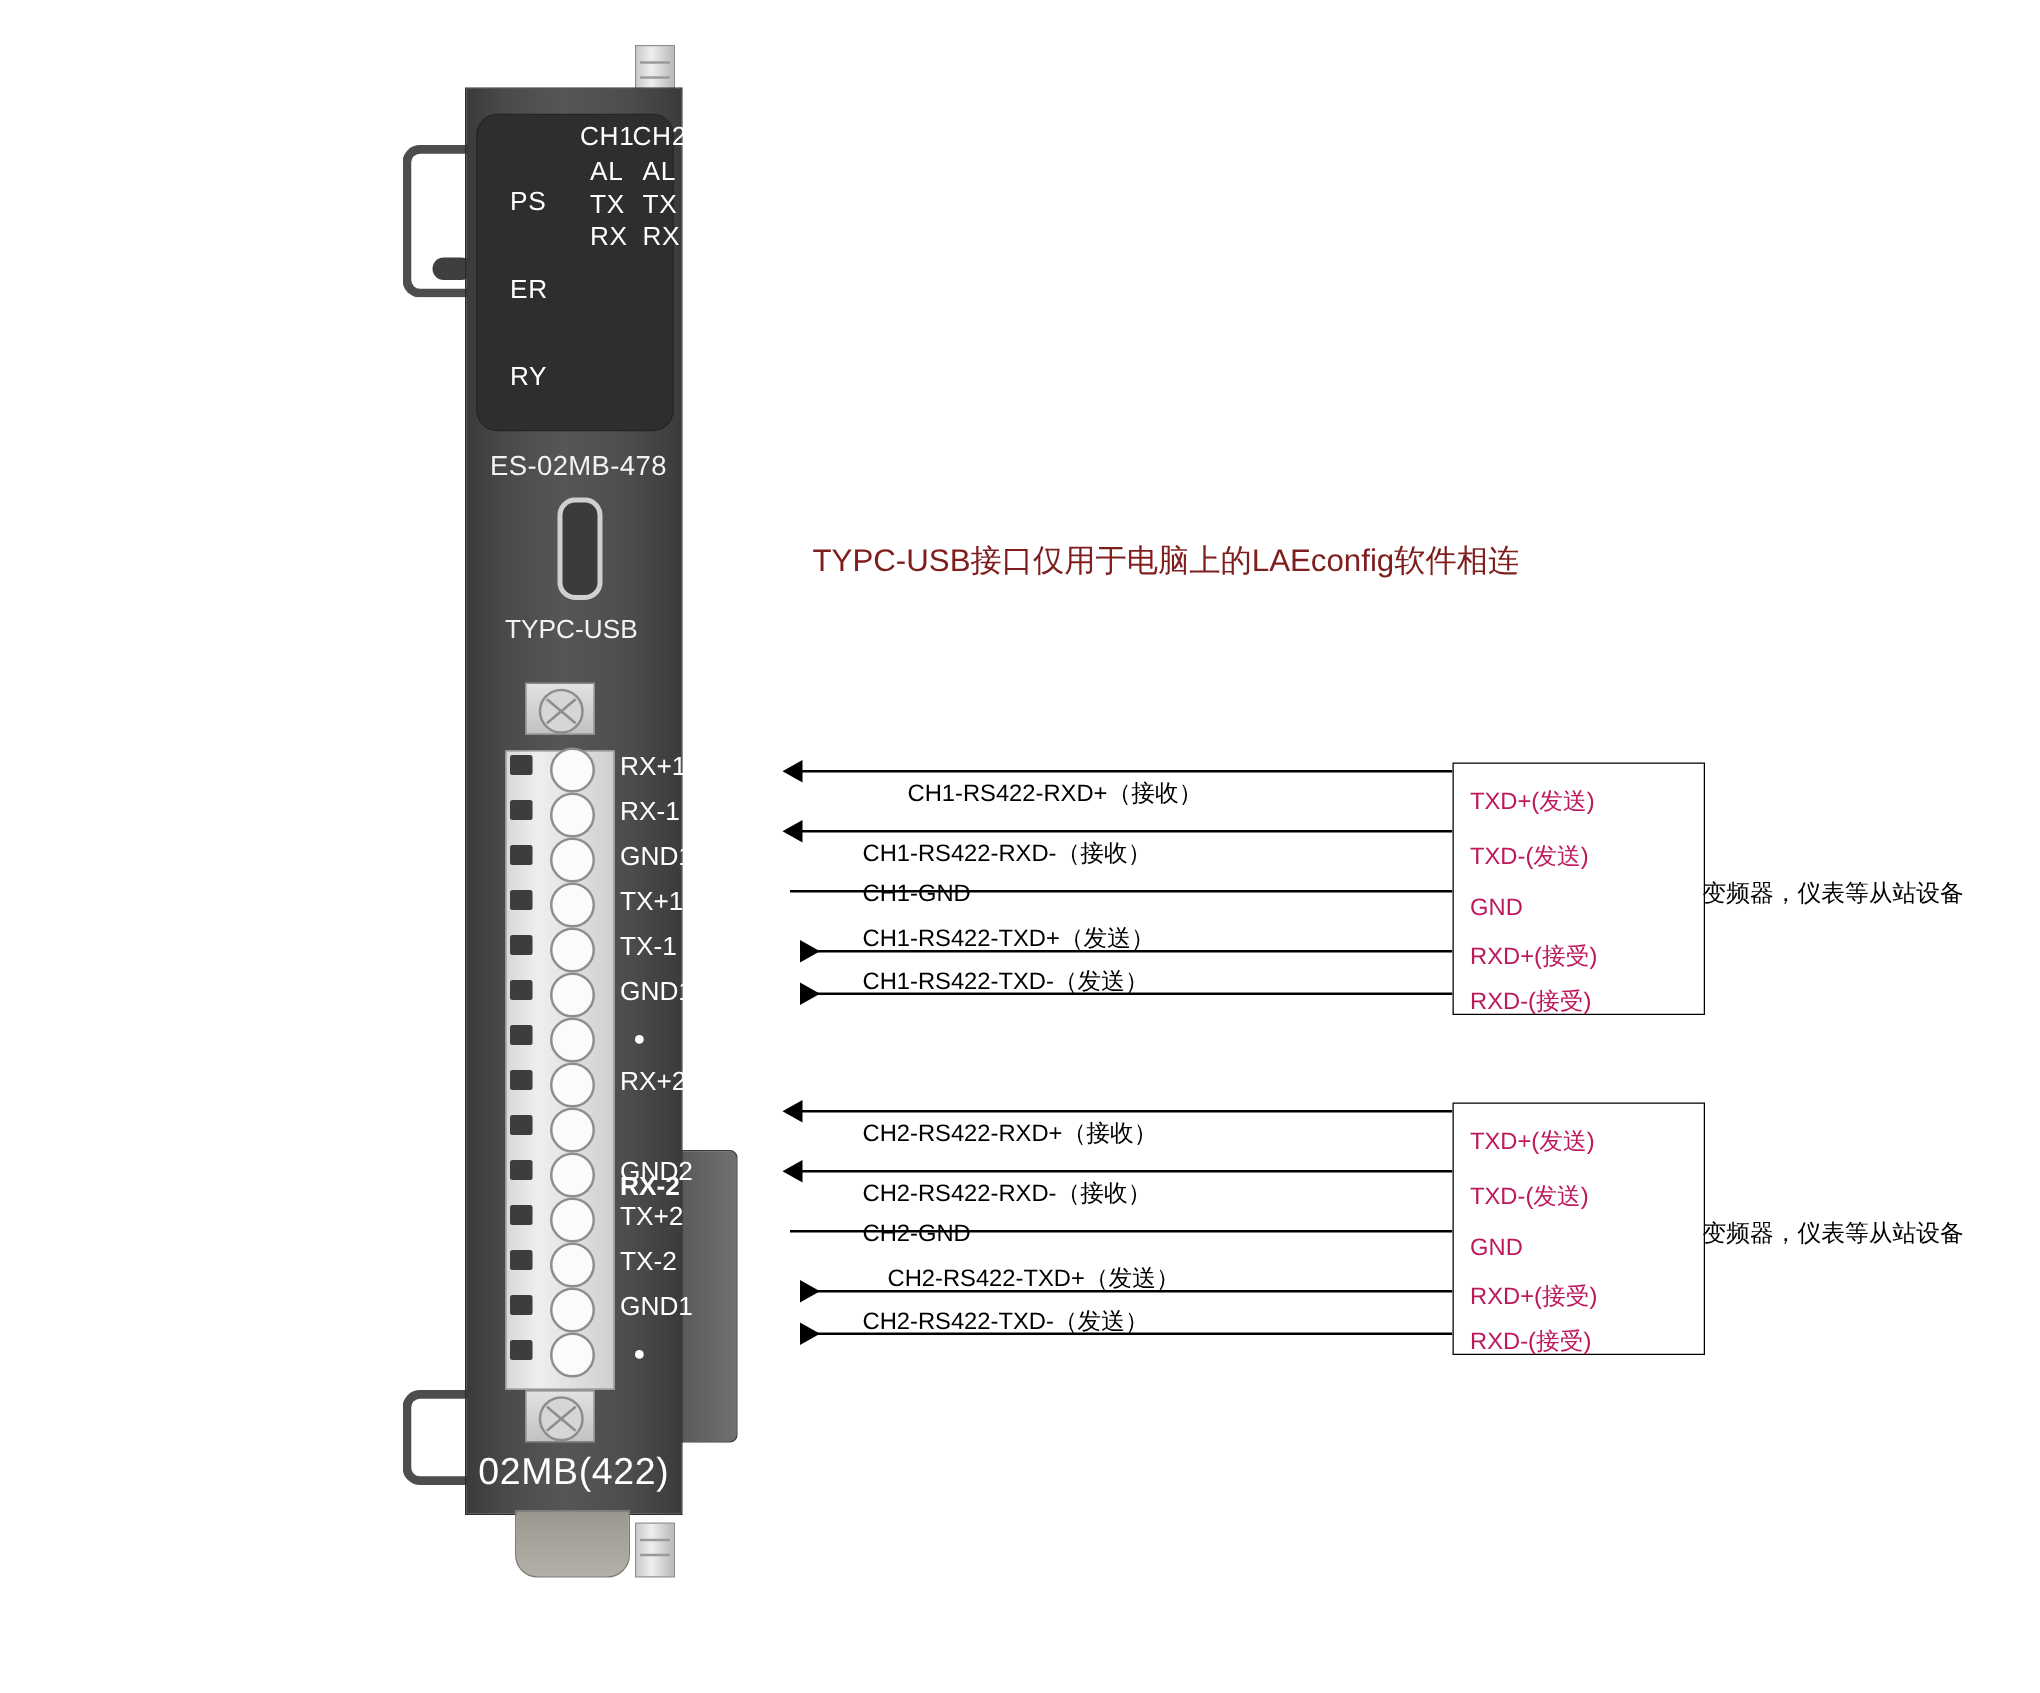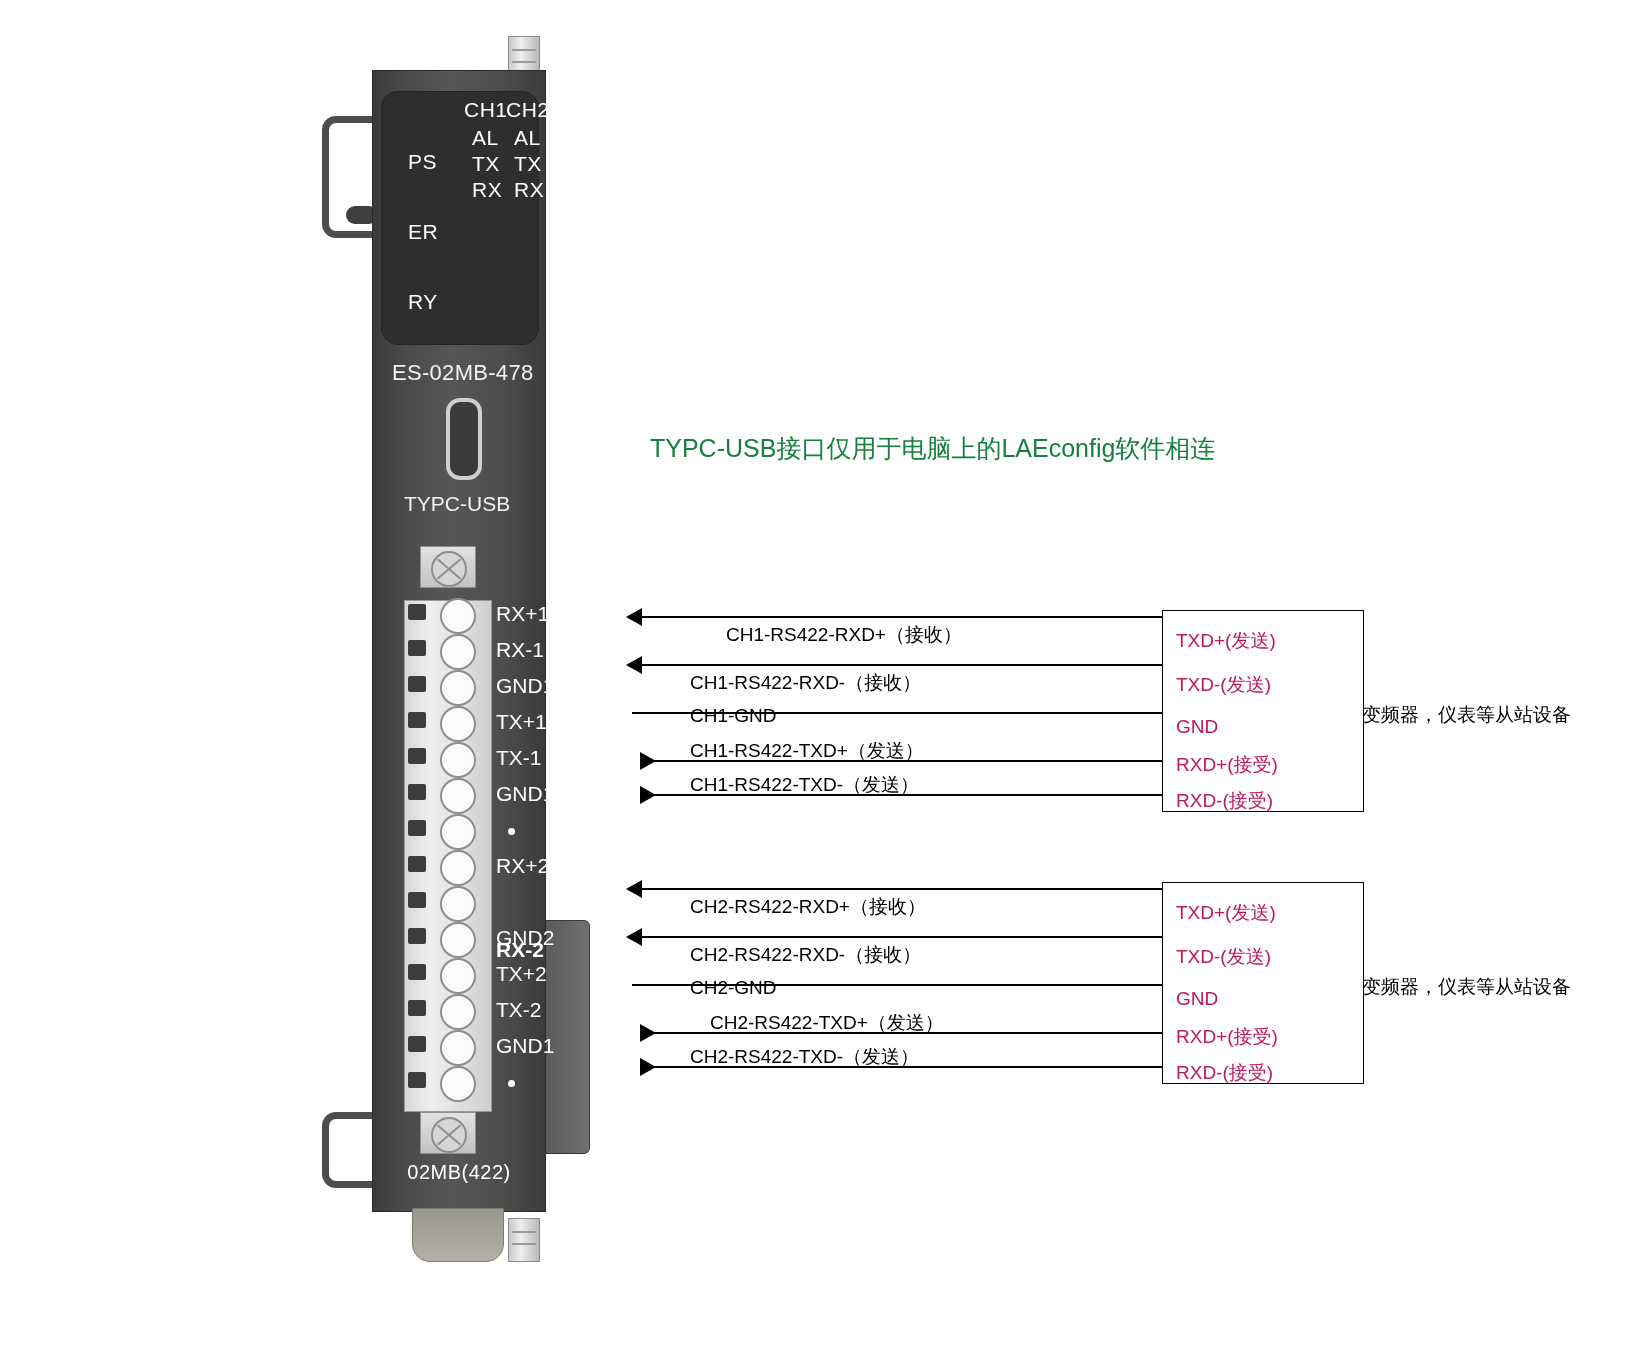--- a/index.html
+++ b/index.html
@@ -246,31 +246,31 @@
     background: #ffffff;
   }
 
   .module-footer {
     position: absolute;
     left: 0;
     top: 1090px;
     width: 172px;
     text-align: center;
     color: #ffffff;
-    font-size: 20px;
+    font-size: 30px;
     letter-spacing: 0.5px;
   }
 
   
   .note {
     position: absolute;
     left: 650px;
     top: 432px;
     font-size: 25px;
-    color: #15803d;
+    color: #7f1d1d;
     white-space: nowrap;
   }
 
   .dev-box {
     position: absolute;
     border: 1.5px solid #000;
     background: #fff;
   }
   .dev-pin {
     position: absolute;

